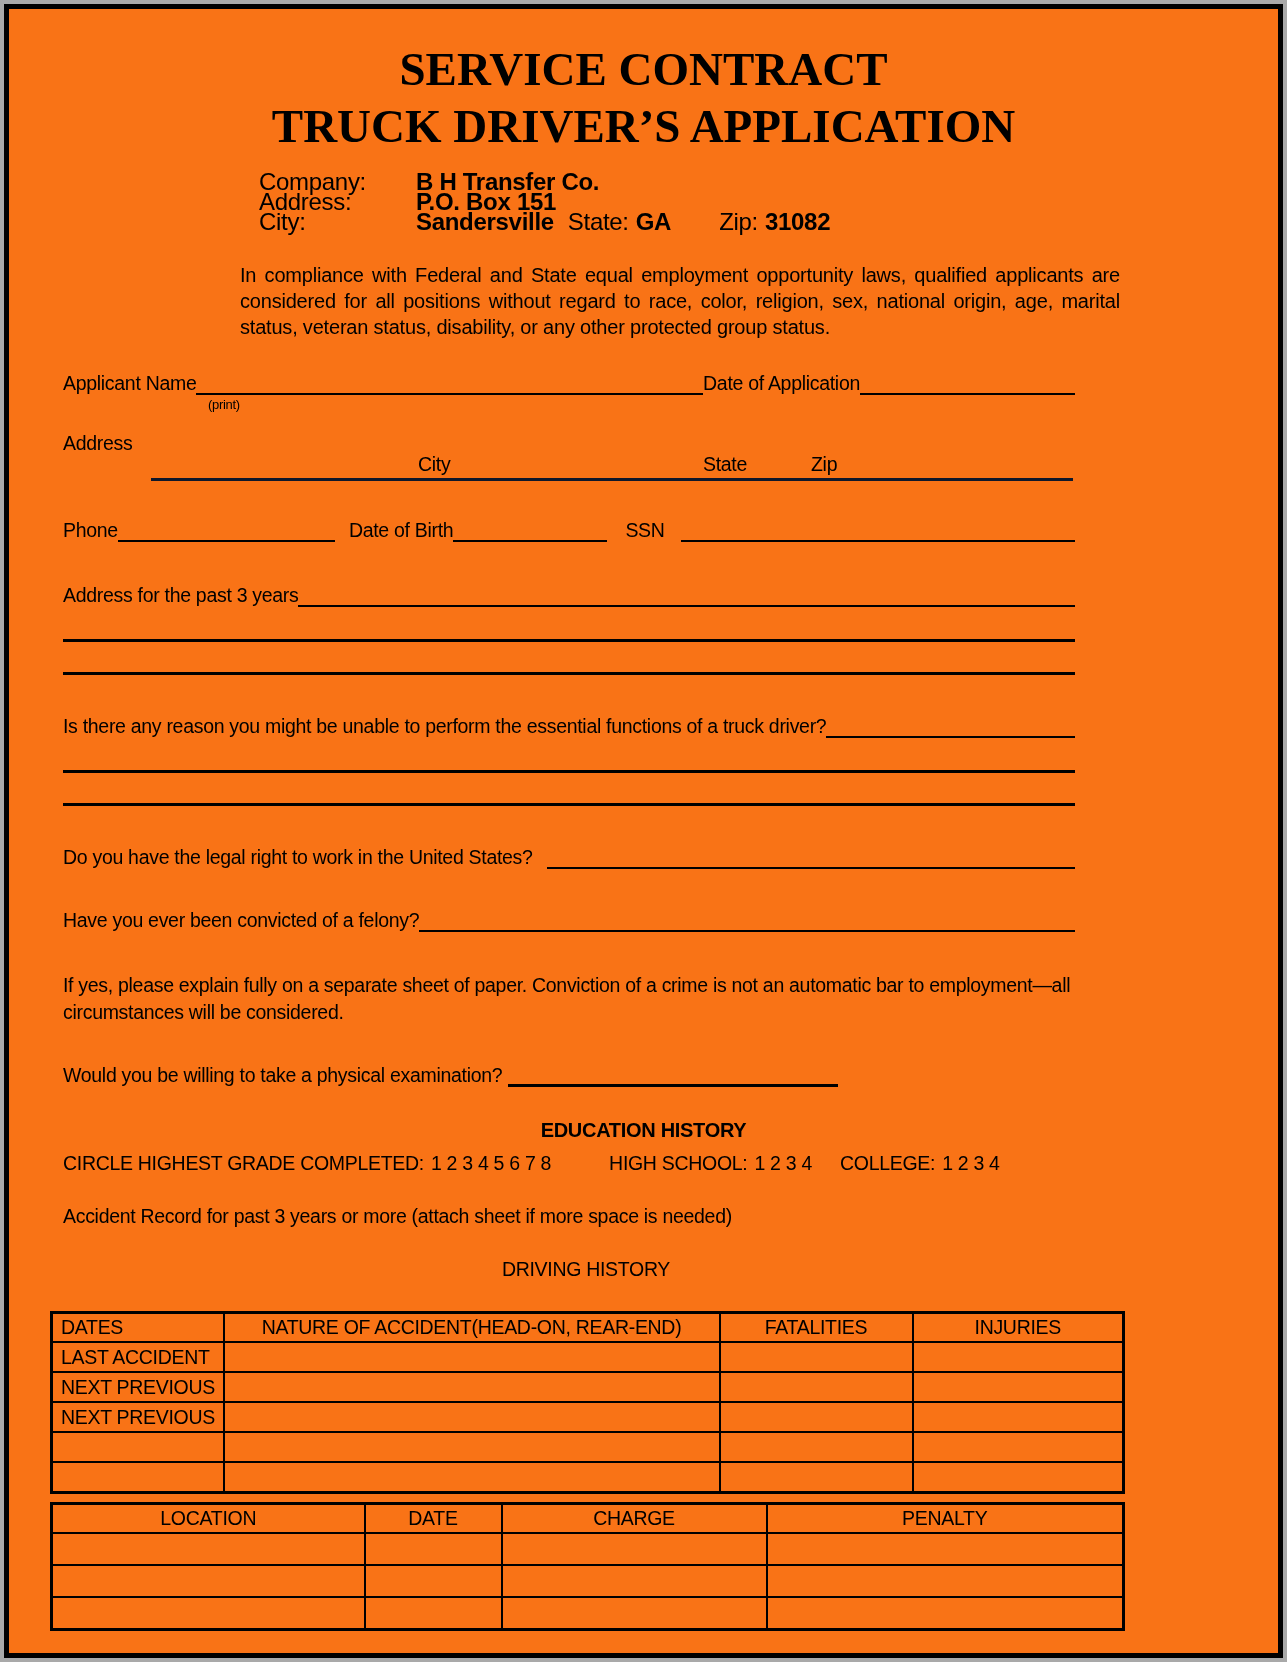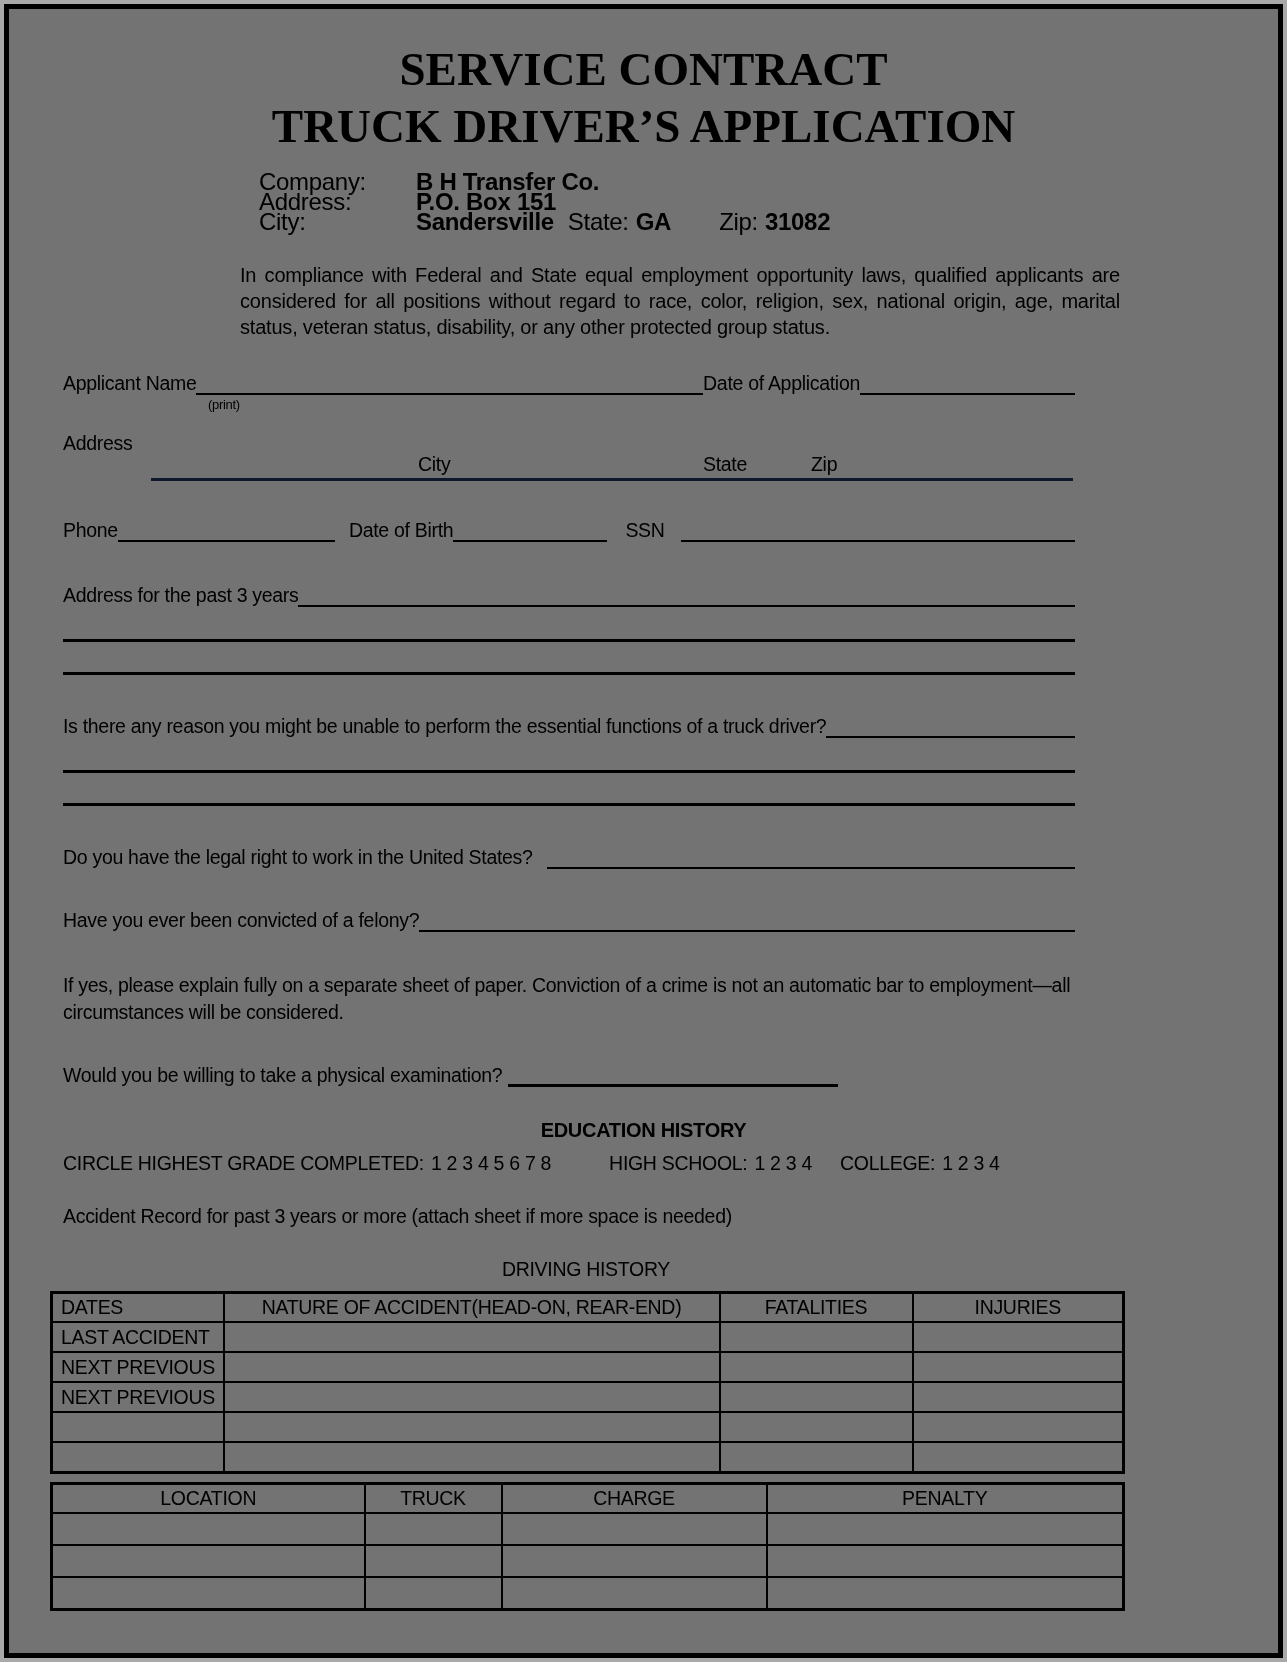--- a/index.html
+++ b/index.html
@@ -9,21 +9,21 @@
     font-family: "Liberation Sans", sans-serif;
     color: #000;
     width: 1287px;
   }
   .page {
     width: 1287px;
     height: 1662px;
     padding: 4px;
   }
   .sheet {
-    background: #737373;
+    background: #f97316;
     border: 5px solid #000;
     width: 100%;
     height: 100%;
     overflow: hidden;
     position: relative;
     font-size: 19.5px;
     letter-spacing: -0.3px;
   }
   
   .title {
@@ -86,21 +86,21 @@
   
   .edu-heading { margin-top: 32px; text-align: center; font-weight: bold; font-size: 20px; }
   .edu-row { display: flex; align-items: baseline; margin: 10px 0 0 54px; }
   .edu-row .vals { margin-left: 7px; }
   .edu-hs { margin-left: 58px; }
   .edu-col { margin-left: 28px; }
   .accident-note { margin: 30px 0 0 54px; }
   .dh-heading { margin-top: 30px; width: 1072px; margin-left: 41px; text-align: center; }
   
   table { border-collapse: collapse; table-layout: fixed; margin-left: 41px; width: 1072px; font-size: 19.5px; letter-spacing: -0.3px; }
-  .driving-table { margin-top: 10px; border: 3px solid #000; }
+  .driving-table { margin-top: 30px; border: 3px solid #000; }
   .traffic-table { margin-top: 8px; border: 3px solid #000; }
   th, td { border: 2px solid #000; height: 30px; padding: 0 6px; font-weight: normal; overflow: hidden; white-space: nowrap; }
   th { text-align: center; }
   .ta-l { text-align: left; padding-left: 8px; }
   .driving-table col.dc1 { width: 172px; }
   .driving-table col.dc2 { width: 496px; }
   .driving-table col.dc3 { width: 193px; }
   .driving-table col.dc4 { width: 211px; }
   .traffic-table col.tc1 { width: 313px; }
   .traffic-table col.tc2 { width: 137px; }
@@ -270,21 +270,21 @@
     <table class="traffic-table">
       <colgroup>
           <col class="tc1">
           <col class="tc2">
           <col class="tc3">
           <col class="tc4">
         </colgroup>
       <tbody>
           <tr>
         <th>LOCATION</th>
-        <th>TRUCK</th>
+        <th>DATE</th>
         <th>CHARGE</th>
         <th>PENALTY</th>
       </tr>
       <tr>
         <td></td>
         <td></td>
         <td></td>
         <td></td>
       </tr>
       <tr>

